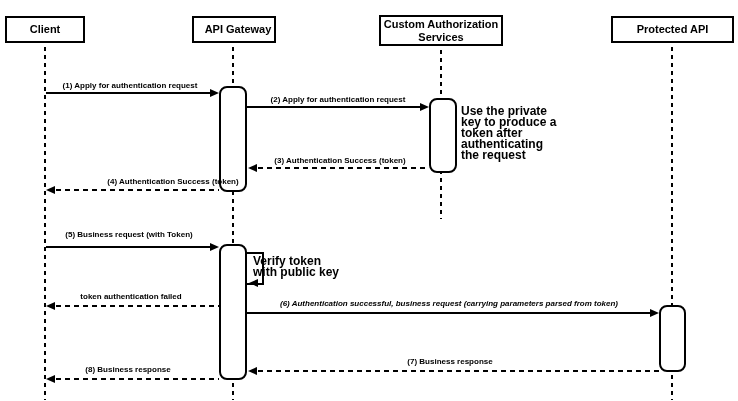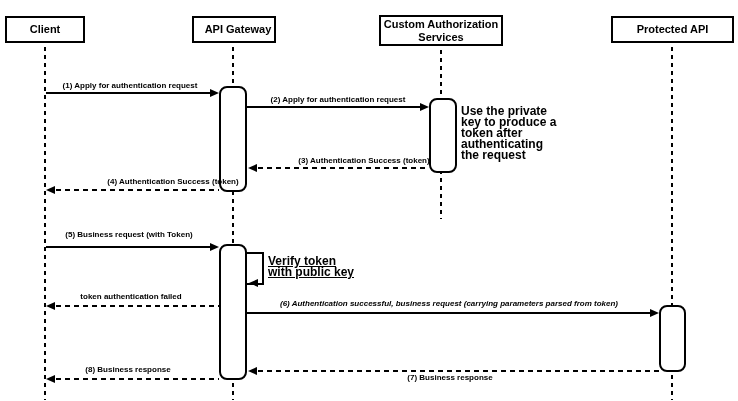--- a/index.html
+++ b/index.html
@@ -89,56 +89,56 @@
     <div class="arrow-right" style="left:420px;top:103px;"></div>
   </div>
 
   <div class="note-label" style="left:461px;top:106px;">Use the private
 key to produce a
 token after
 authenticating
 the request</div>
 
   <div>
-    <span class="msg-label" style="left:340px;top:156px;margin-left:24px;">(3) Authentication Success (token)</span>
+    <span class="msg-label" style="left:340px;top:156px;">(3) Authentication Success (token)</span>
     <div class="line-dashed" style="left:258px;top:167px;width:171px;"></div>
     <div class="arrow-left" style="left:248px;top:164px;"></div>
   </div>
 
   <div>
     <span class="msg-label" style="left:137px;top:177px;margin-left:36px;">(4) Authentication Success (token)</span>
     <div class="line-dashed" style="left:56px;top:189px;width:163px;"></div>
     <div class="arrow-left" style="left:46px;top:186px;"></div>
   </div>
 
   <div>
     <span class="msg-label" style="left:129px;top:230px;text-align:center;">(5) Business request (with Token)</span>
     <div class="line-solid" style="left:46px;top:246px;width:166px;"></div>
     <div class="arrow-right" style="left:210px;top:243px;"></div>
   </div>
 
   <div class="self-loop" style="left:247px;top:252px;width:17px;height:33px;"></div>
   <div class="arrow-left" style="left:249px;top:279px;"></div>
-  <div class="note-label" style="left:268px;top:256px;text-decoration:underline;">Verify token
+  <div class="note-label" style="left:253px;top:256px;">Verify token
 with public key</div>
 
   <div>
     <span class="msg-label" style="left:131px;top:292px;">token authentication failed</span>
     <div class="line-dashed" style="left:56px;top:305px;width:163px;"></div>
     <div class="arrow-left" style="left:46px;top:302px;"></div>
   </div>
 
   <div>
     <span class="msg-label" style="left:449px;top:299px;font-style:italic;">(6) Authentication successful, business request (carrying parameters parsed from token)</span>
     <div class="line-solid" style="left:247px;top:312px;width:404px;"></div>
     <div class="arrow-right" style="left:650px;top:309px;"></div>
   </div>
 
   <div>
-    <span class="msg-label" style="left:450px;top:373px;">(7) Business response</span>
+    <span class="msg-label" style="left:450px;top:357px;">(7) Business response</span>
     <div class="line-dashed" style="left:258px;top:370px;width:401px;"></div>
     <div class="arrow-left" style="left:248px;top:367px;"></div>
   </div>
 
   <div>
     <span class="msg-label" style="left:128px;top:365px;">(8) Business response</span>
     <div class="line-dashed" style="left:56px;top:378px;width:163px;"></div>
     <div class="arrow-left" style="left:46px;top:375px;"></div>
   </div>
 

